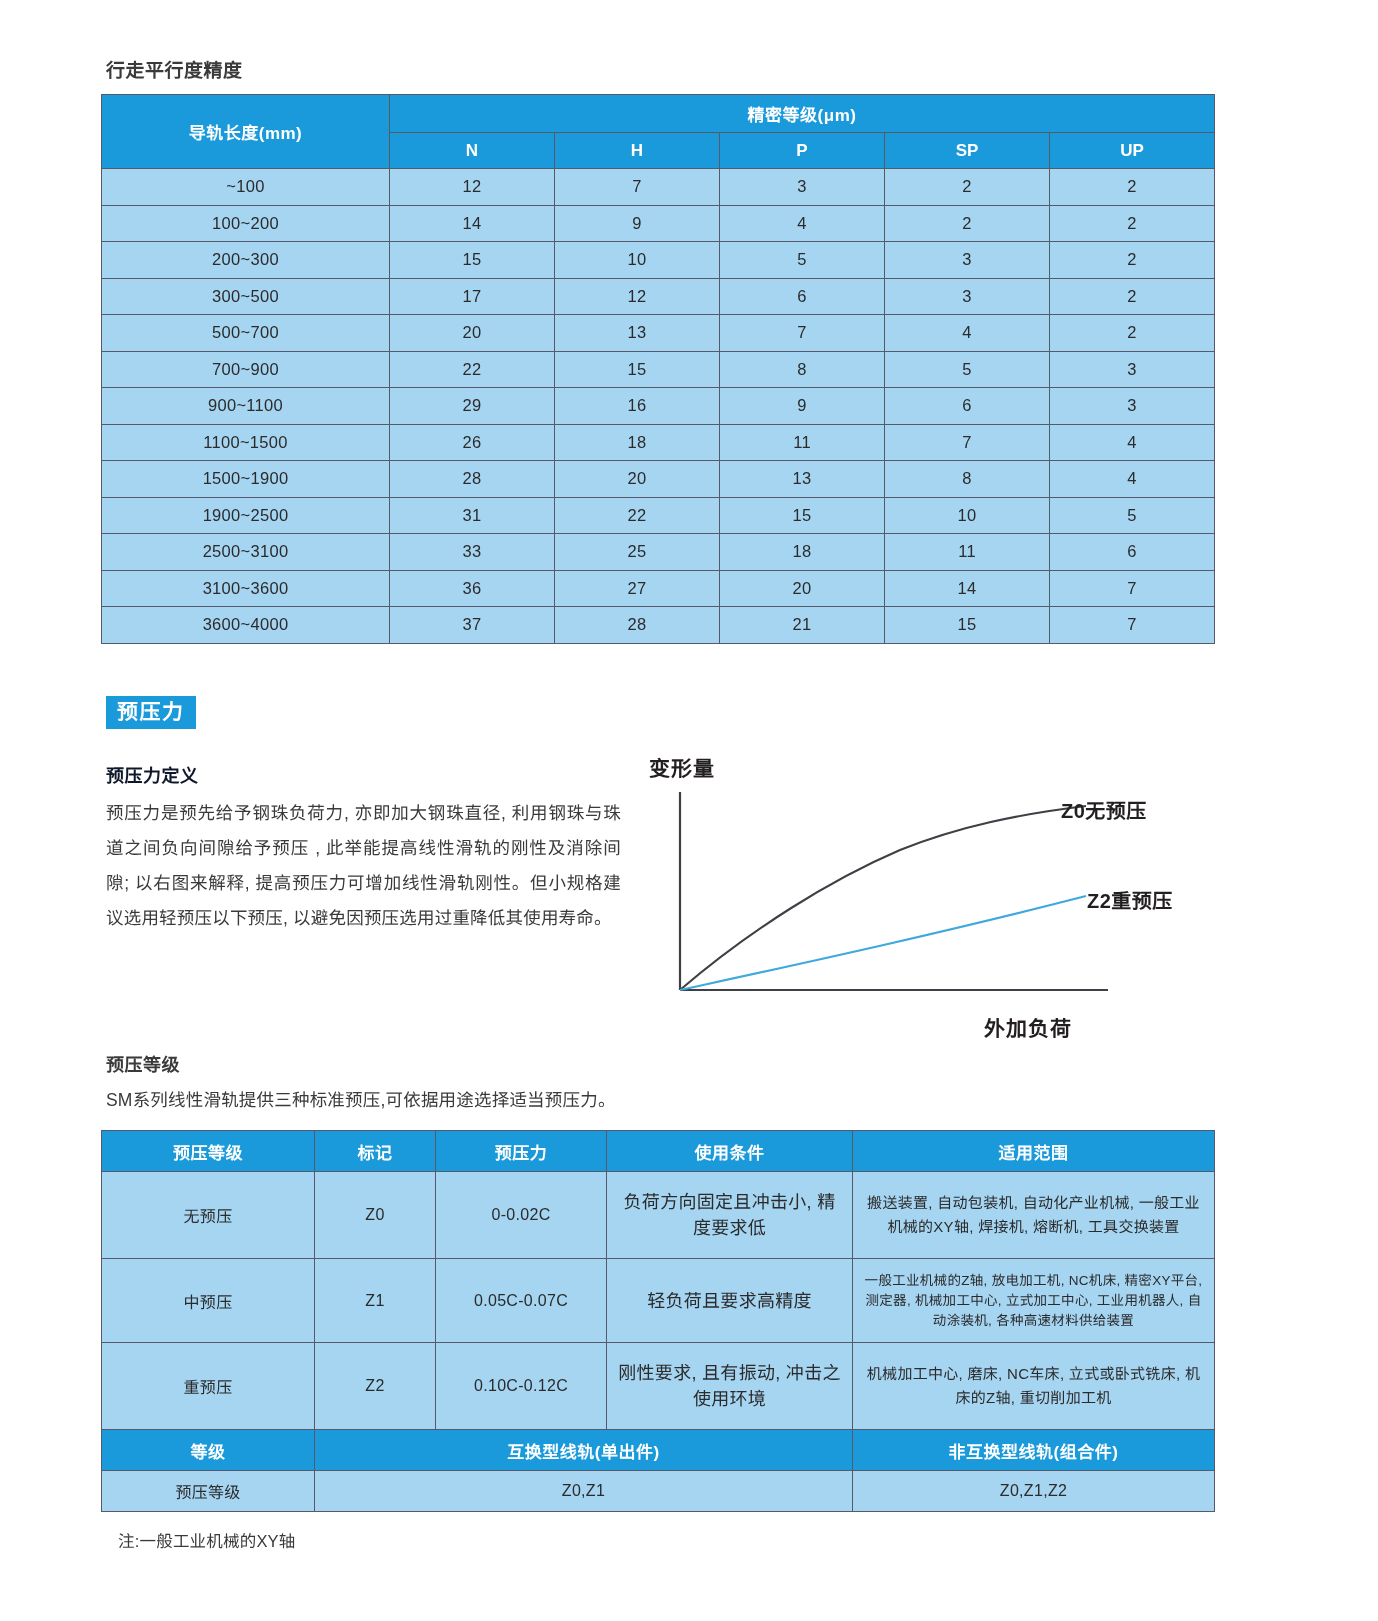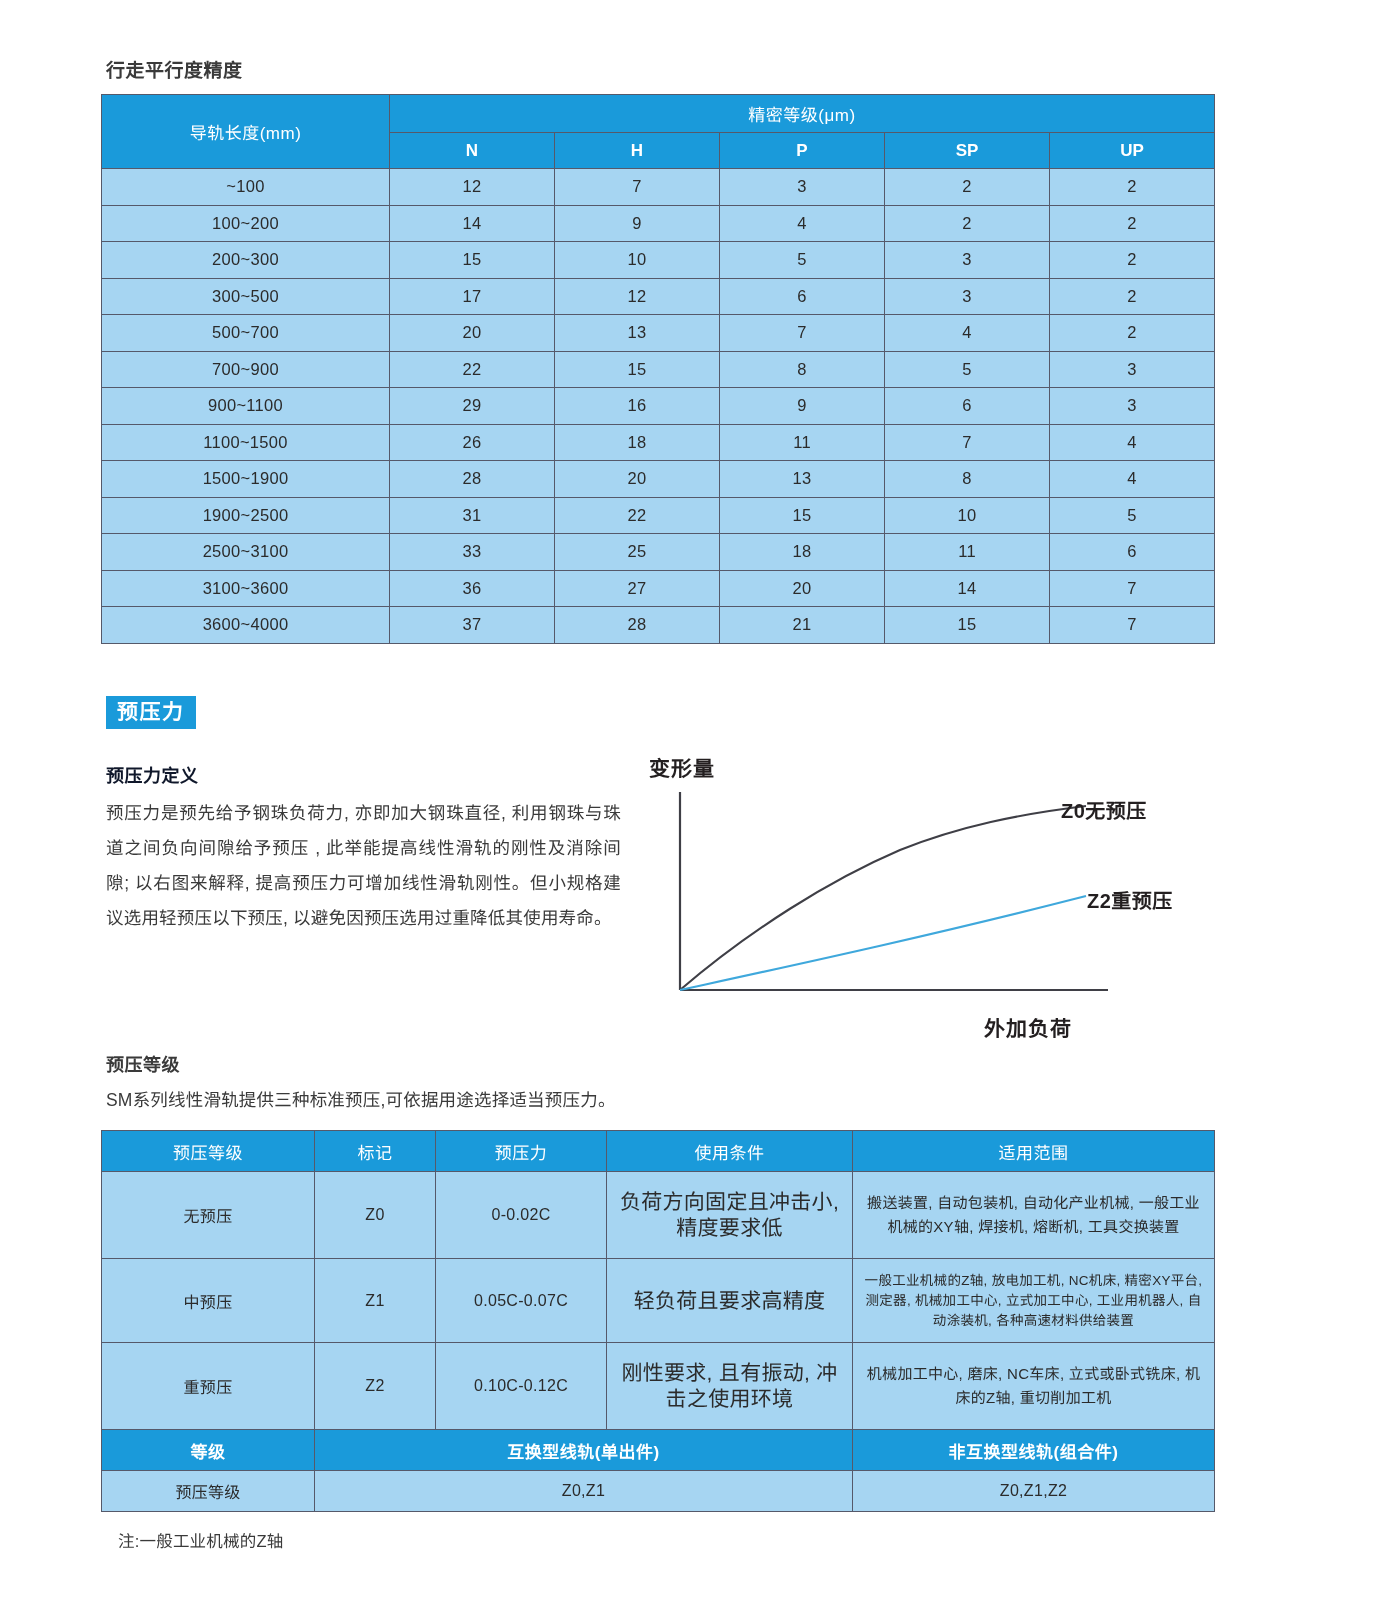--- a/index.html
+++ b/index.html
@@ -42,21 +42,21 @@
   }
   .tbl td, .tbl th {
     border: 1px solid #55596a;
     text-align: center;
     vertical-align: middle;
     padding: 0;
   }
   .tbl .hd {
     background: #1a9ada;
     color: #ffffff;
-    font-weight: normal;
+    font-weight: bold;
     font-size: 17px;
     letter-spacing: .5px;
   }
   .tbl .hd-sub {
     background: #1a9ada;
     color: #ffffff;
     font-weight: bold;
     font-size: 17px;
   }
   .tbl .cell {
@@ -166,21 +166,21 @@
     font-size: 13.5px;
     line-height: 20px;
     padding: 4px 8px;
   }
   #preload-table .cell.med {
     font-size: 15px;
     line-height: 24px;
     padding: 4px 8px;
   }
   #preload-table .cell.cond {
-    font-size: 21px;
+    font-size: 18px;
     line-height: 26px;
     padding: 17px 10px;
   }
   #preload-table .subhd {
     background: #1a9ada;
     color: #ffffff;
     font-weight: bold;
     font-size: 17px;
     height: 40px;
     letter-spacing: .5px;
@@ -411,15 +411,15 @@
         <td class="subhd">非互换型线轨(组合件)</td>
       </tr>
       <tr style="height:41px;">
         <td class="cell">预压等级</td>
         <td class="cell" colspan="3">Z0,Z1</td>
         <td class="cell">Z0,Z1,Z2</td>
       </tr>
     </tbody>
   </table>
 
-  <div id="footnote">注:一般工业机械的Z轴</div>
+  <div id="footnote">注:一般工业机械的XY轴</div>
 
 </div>
 
 </body></html>

